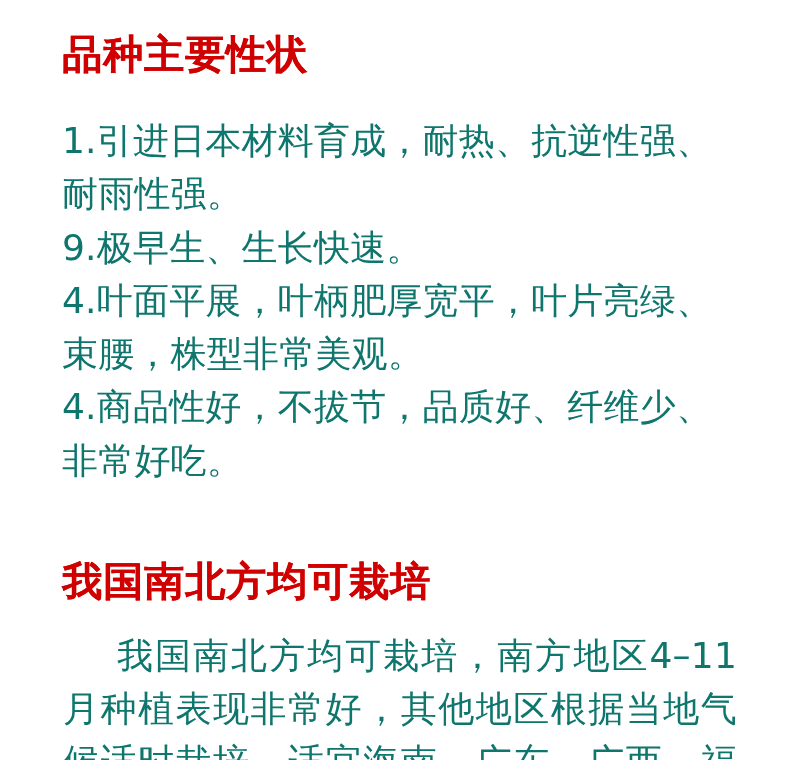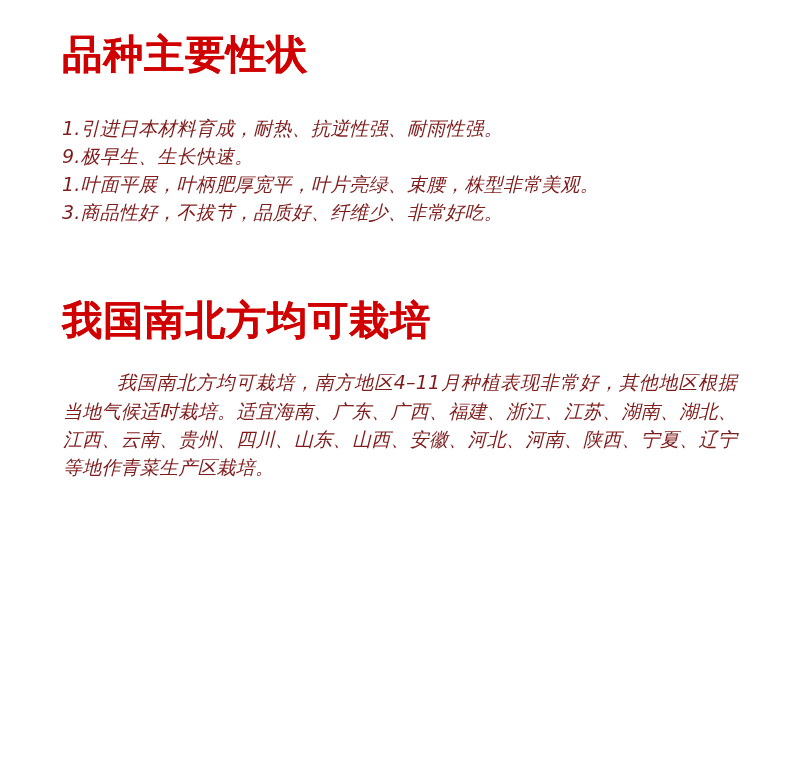--- a/index.html
+++ b/index.html
@@ -30,25 +30,24 @@
     margin: 0;
     text-shadow: 0.5px 0 0 #d00000;
   }
   .title-one {
     padding-top: 32px;
   }
   .title-two {
     padding-top: 12px;
   }
   .body-block {
-    font-size: 19px;
+    font-size: 36px;
     line-height: 1.48;
-    color: #7f1d1d;
+    color: #0f766e;
     letter-spacing: 0.2px;
-    font-style: italic;
   }
   .list-block {
     margin-top: 38px;
   }
   .list-line {
     margin: 0;
     white-space: pre-wrap;
   }
   .para-block {
     margin-top: 26px;
@@ -65,22 +64,22 @@
 </head>
 <body>
 
 <div class="page">
 
   <h1 class="section-title title-one">品种主要性状</h1>
 
   <div class="body-block list-block">
     <p class="list-line">1.引进日本材料育成，耐热、抗逆性强、耐雨性强。</p>
     <p class="list-line">9.极早生、生长快速。</p>
-    <p class="list-line">1.叶面平展，叶柄肥厚宽平，叶片亮绿、束腰，株型非常美观。</p>
-    <p class="list-line">3.商品性好，不拔节，品质好、纤维少、非常好吃。</p>
+    <p class="list-line">4.叶面平展，叶柄肥厚宽平，叶片亮绿、束腰，株型非常美观。</p>
+    <p class="list-line">4.商品性好，不拔节，品质好、纤维少、非常好吃。</p>
   </div>
 
   <div class="spacer-between"></div>
 
   <h1 class="section-title title-two">我国南北方均可栽培</h1>
 
   <div class="body-block para-block">
     <p>我国南北方均可栽培，南方地区4–11月种植表现非常好，其他地区根据当地气候适时栽培。适宜海南、广东、广西、福建、浙江、江苏、湖南、湖北、江西、云南、贵州、四川、山东、山西、安徽、河北、河南、陕西、宁夏、辽宁等地作青菜生产区栽培。</p>
   </div>
 

